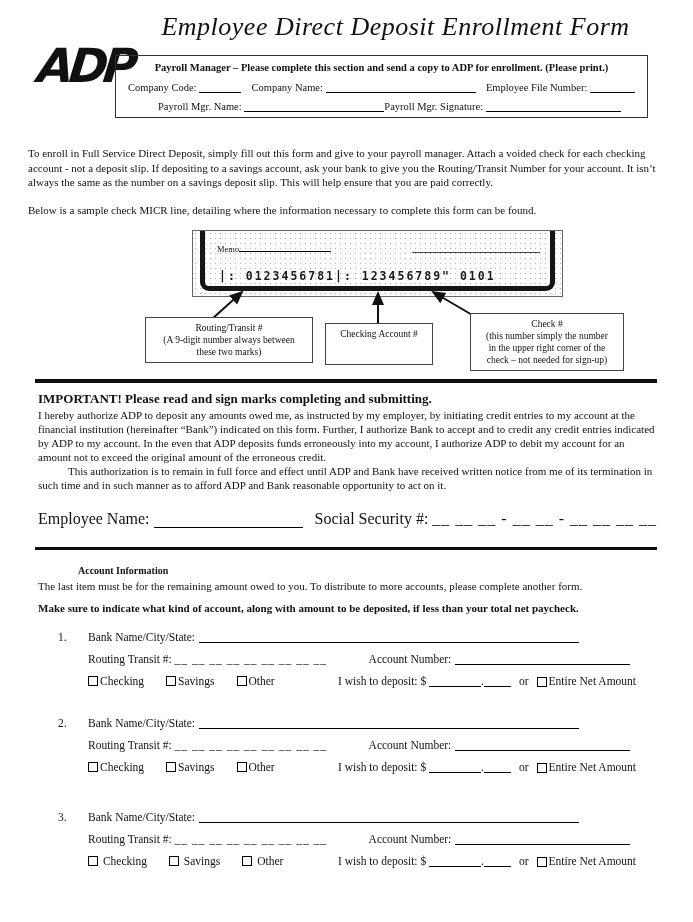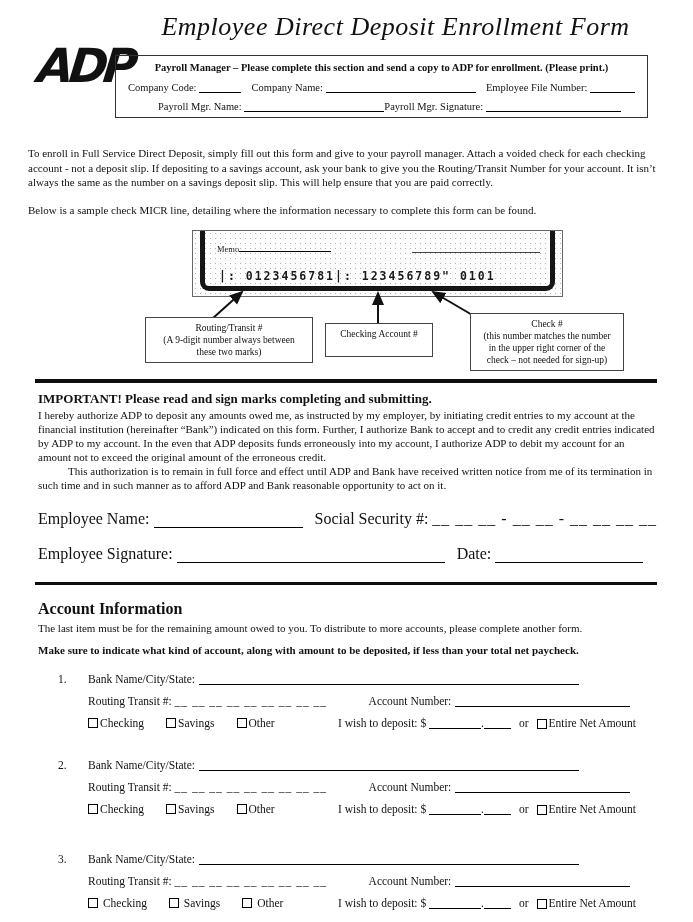--- a/index.html
+++ b/index.html
@@ -25,21 +25,21 @@
   .diagram{position:relative;height:152px;margin-top:6px;}
   .check{position:absolute;left:192px;top:7px;width:371px;height:67px;box-sizing:border-box;border:1px solid #666;
          background-image:radial-gradient(rgba(90,100,120,.5) .7px, transparent .9px);background-size:5px 5px;background-color:#fdfdfd;}
   .check-frame{position:absolute;left:7px;right:7px;top:0;bottom:5px;border:5px solid #151515;border-top:none;border-radius:0 0 9px 9px;}
   .memo{position:absolute;left:24px;top:11px;font-size:8.5px;font-weight:normal;color:#222;}
   .memo .u{height:9px;}
   .check-line-right{position:absolute;right:22px;top:21px;width:128px;border-bottom:1.4px solid #444;}
   .micr{position:absolute;left:26px;bottom:13px;font-family:"DejaVu Sans Mono",monospace;font-weight:bold;font-size:11.5px;letter-spacing:2px;color:#1a1a1a;white-space:nowrap;}
   .callout{position:absolute;border:1.2px solid #444;background:#fff;text-align:center;font-size:9.5px;line-height:12px;padding:4px 3px;box-sizing:border-box;}
   .co1{left:145px;top:94px;width:168px;}
-  .co2{left:325px;top:100px;width:108px;height:34px;}
+  .co2{left:325px;top:100px;width:108px;height:42px;}
   .co3{left:470px;top:90px;width:154px;}
   .arrows{position:absolute;left:0;top:0;width:693px;height:152px;pointer-events:none;}
 
   .rule{height:3.5px;background:#0d0d0d;margin:4px 36px 0 35px;}
 
   
   .auth{margin:8px 36px 0 38px;}
   .auth-h{font-size:13px;font-weight:bold;margin:0 0 1px 0;}
   .auth p{margin:0;font-size:11px;line-height:14px;}
   .auth .indent{text-indent:30px;}
@@ -47,21 +47,21 @@
   
   .sigblock{margin:18px 36px 0 38px;font-size:16px;}
   .sigrow{display:flex;align-items:flex-end;}
   .sigrow+.sigrow{margin-top:17px;}
   .lbl{white-space:nowrap;}
   .blanks{letter-spacing:1px;white-space:nowrap;}
   .rule2{margin-top:19px;}
 
   
   .acct{margin:15px 36px 0 38px;font-size:11px;}
-  .acct-h{font-weight:bold;font-size:16px;}
+  .acct-h{font-weight:bold;font-size:10px;margin-left:40px;}
   .acct-note{margin-top:4px;}
   .acct-bold{margin-top:10px;font-weight:bold;font-size:11px;}
 
   .acct-row{margin:16px 36px 0 58px;font-size:11.5px;}
   .row-gap2{margin-top:29px;}
   .row-gap3{margin-top:37px;}
   .ar-line{display:flex;align-items:flex-end;}
   .ar-line+.ar-line{margin-top:9px;}
   .ar-num{width:30px;flex:none;}
   .ar-left{width:250px;flex:none;display:flex;align-items:flex-end;margin-left:30px;}
@@ -117,47 +117,41 @@
     <div class="callout co1">
       <div>Routing/Transit #</div>
       <div>(A 9-digit number always between</div>
       <div>these two marks)</div>
     </div>
     <div class="callout co2">
       <div>Checking Account #</div>
     </div>
     <div class="callout co3">
       <div>Check #</div>
-      <div>(this number matches the number</div>
+      <div>(this number simply the number</div>
       <div>in the upper right corner of the</div>
       <div>check – not needed for sign-up)</div>
     </div>
   </div>
 
   <div class="rule"></div>
 
   <div class="auth">
     <div class="auth-h">IMPORTANT! Please read and sign marks completing and submitting.</div>
     <p>I hereby authorize ADP to deposit any amounts owed me, as instructed by my employer, by initiating credit entries to my account at the financial institution (hereinafter “Bank”) indicated on this form.  Further, I authorize Bank to accept and to credit any credit entries indicated by ADP to my account. In the even that ADP deposits funds erroneously into my account, I authorize ADP to debit my account for an amount not to exceed the original amount of the erroneous credit.</p>
     <p class="indent">This authorization is to remain in full force and effect until ADP and Bank have received written notice from me of its termination in such time and in such manner as to afford ADP and Bank reasonable opportunity to act on it.</p>
   </div>
 
   <div class="sigblock">
     <div class="sigrow">
       <span class="lbl">Employee Name:</span>
       <span class="u" style="width:272px;margin:0 12px 0 4px"></span>
       <span class="lbl">Social Security #:</span>&nbsp;
       <span class="blanks">__ __ __ - __ __ - __ __ __ __</span>
     </div>
-    <div class="sigrow">
-      <span class="lbl">Employee Signature:</span>
-      <span class="u" style="width:268px;margin:0 12px 0 4px"></span>
-      <span class="lbl">Date:</span>
-      <span class="u" style="width:148px;margin-left:4px"></span>
-    </div>
   </div>
 
   <div class="rule rule2"></div>
 
   <div class="acct">
     <div class="acct-h">Account Information</div>
     <div class="acct-note">The last item must be for the remaining amount owed to you. To distribute to more accounts, please complete another form.</div>
     <div class="acct-bold">Make sure to indicate what kind of account, along with amount to be deposited, if less than your total net paycheck.</div>
   </div>
 

